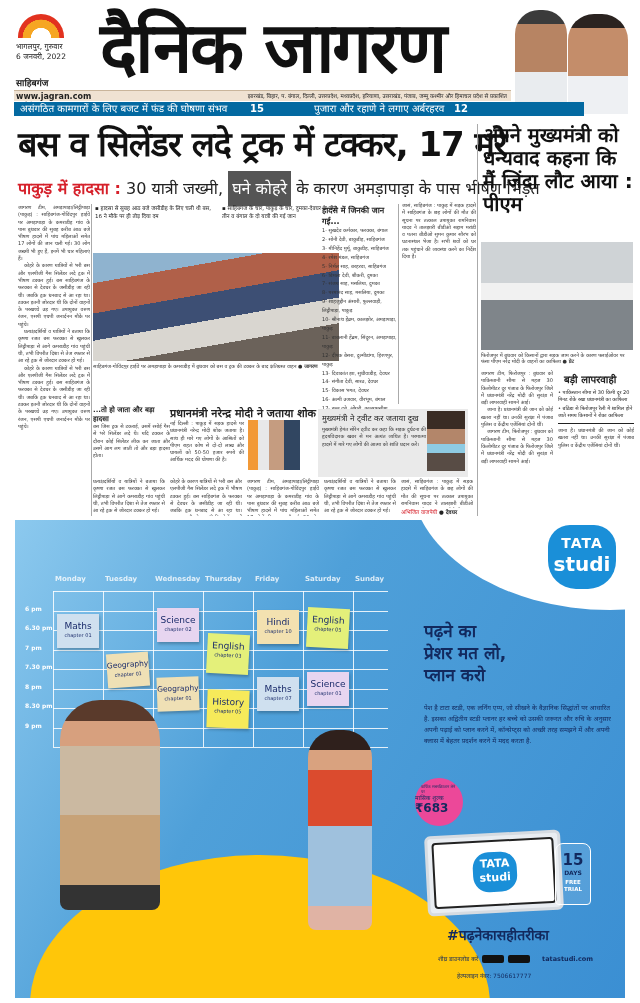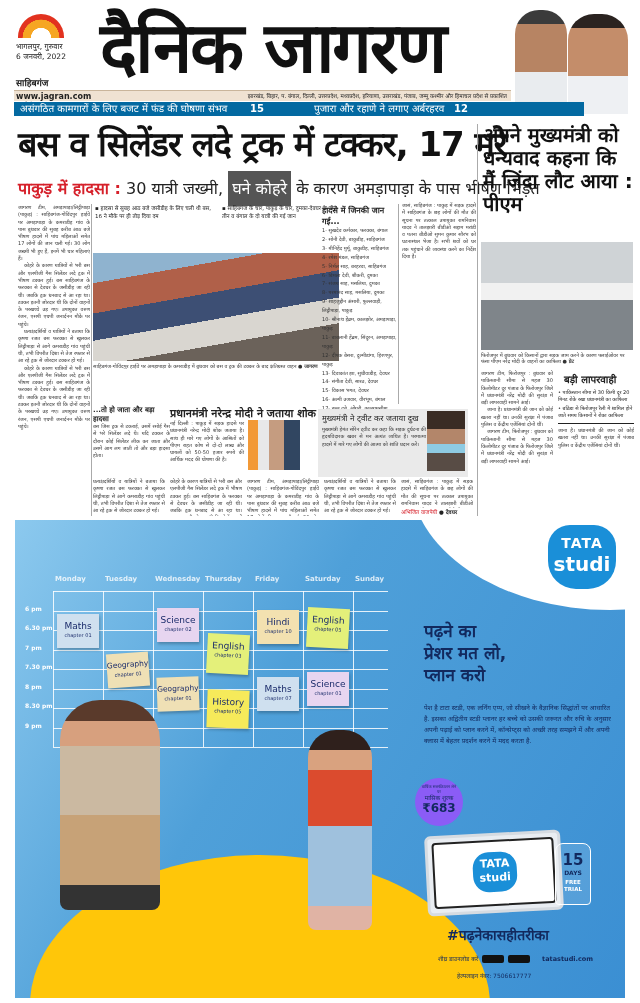--- a/index.html
+++ b/index.html
@@ -44,21 +44,21 @@
 .day{position:absolute;top:-10px;font-size:7px;font-weight:bold;color:#fff;opacity:.8}
 .time{position:absolute;left:-28px;font-size:6px;font-weight:bold;color:#fff}
 .gl{position:absolute;background:rgba(255,255,255,.85)}
 .note{position:absolute;width:42px;height:34px;text-align:center;color:#1b2c6b;font-size:9px;line-height:12px;box-shadow:1px 2px 3px rgba(0,0,0,.25);padding-top:6px}
 .note small{display:block;font-size:5px;line-height:7px}
 .yellow-arc{left:30px;top:855px;width:460px;height:300px;border-radius:50%;background:#ffc609}
 .man{left:60px;top:700px;width:100px;height:210px;background:linear-gradient(#5a3a2b 0 10%,#d7a07e 10% 22%,#cbb9a1 22% 55%,#c7a277 55% 88%,#333 88%);border-radius:40px 40px 8px 8px}
 .girl{left:308px;top:730px;width:64px;height:200px;background:linear-gradient(#2f201c 0 10%,#d9a27f 10% 20%,#db4b2e 20% 48%,#9fc1dd 48% 88%,#e0b3a4 88%);border-radius:28px 28px 8px 8px}
 .ad-head{left:424px;top:620px;font-size:17px;font-weight:bold;line-height:22px;color:#12295e}
 .ad-body{left:424px;top:703px;width:188px;font-size:6.5px;line-height:11px;color:#12295e}
-.price-circle{left:415px;top:778px;width:48px;height:48px;border-radius:50%;background:#8b5cf6;text-align:center;color:#12295e}
+.price-circle{left:415px;top:778px;width:48px;height:48px;border-radius:50%;background:#ec4899;color:#12295e}
 .tablet{left:426px;top:833px;width:136px;height:80px;background:#e9edf2;border-radius:6px;border:3px solid #d6dbe1;transform:rotate(-3deg)}
 .tablet .screen{position:absolute;left:4px;top:4px;right:4px;bottom:4px;background:#fff;border:2px solid #222;border-radius:4px}
 .tablet .logo{position:absolute;left:44px;top:16px;width:44px;height:40px;border-radius:16px;background:#1a8fd8;color:#fff;text-align:center;font-weight:bold;font-size:11px;line-height:14px;padding-top:5px}
 .tag{left:555px;top:843px;width:36px;height:62px;border:1.5px solid #fff;border-radius:8px 8px 4px 4px;text-align:center;color:#12295e;background:rgba(255,255,255,.12)}
 .hashtag{left:447px;top:925px;font-size:14px;font-weight:bold;color:#12295e}
 .dl-row{left:438px;top:955px;font-size:6px;color:#12295e}
 .store{display:inline-block;width:22px;height:8px;background:#111;border-radius:2px;vertical-align:middle;margin-left:2px}
 .helpline{left:457px;top:972px;font-size:6px;color:#12295e}
 </style>
 </head>

